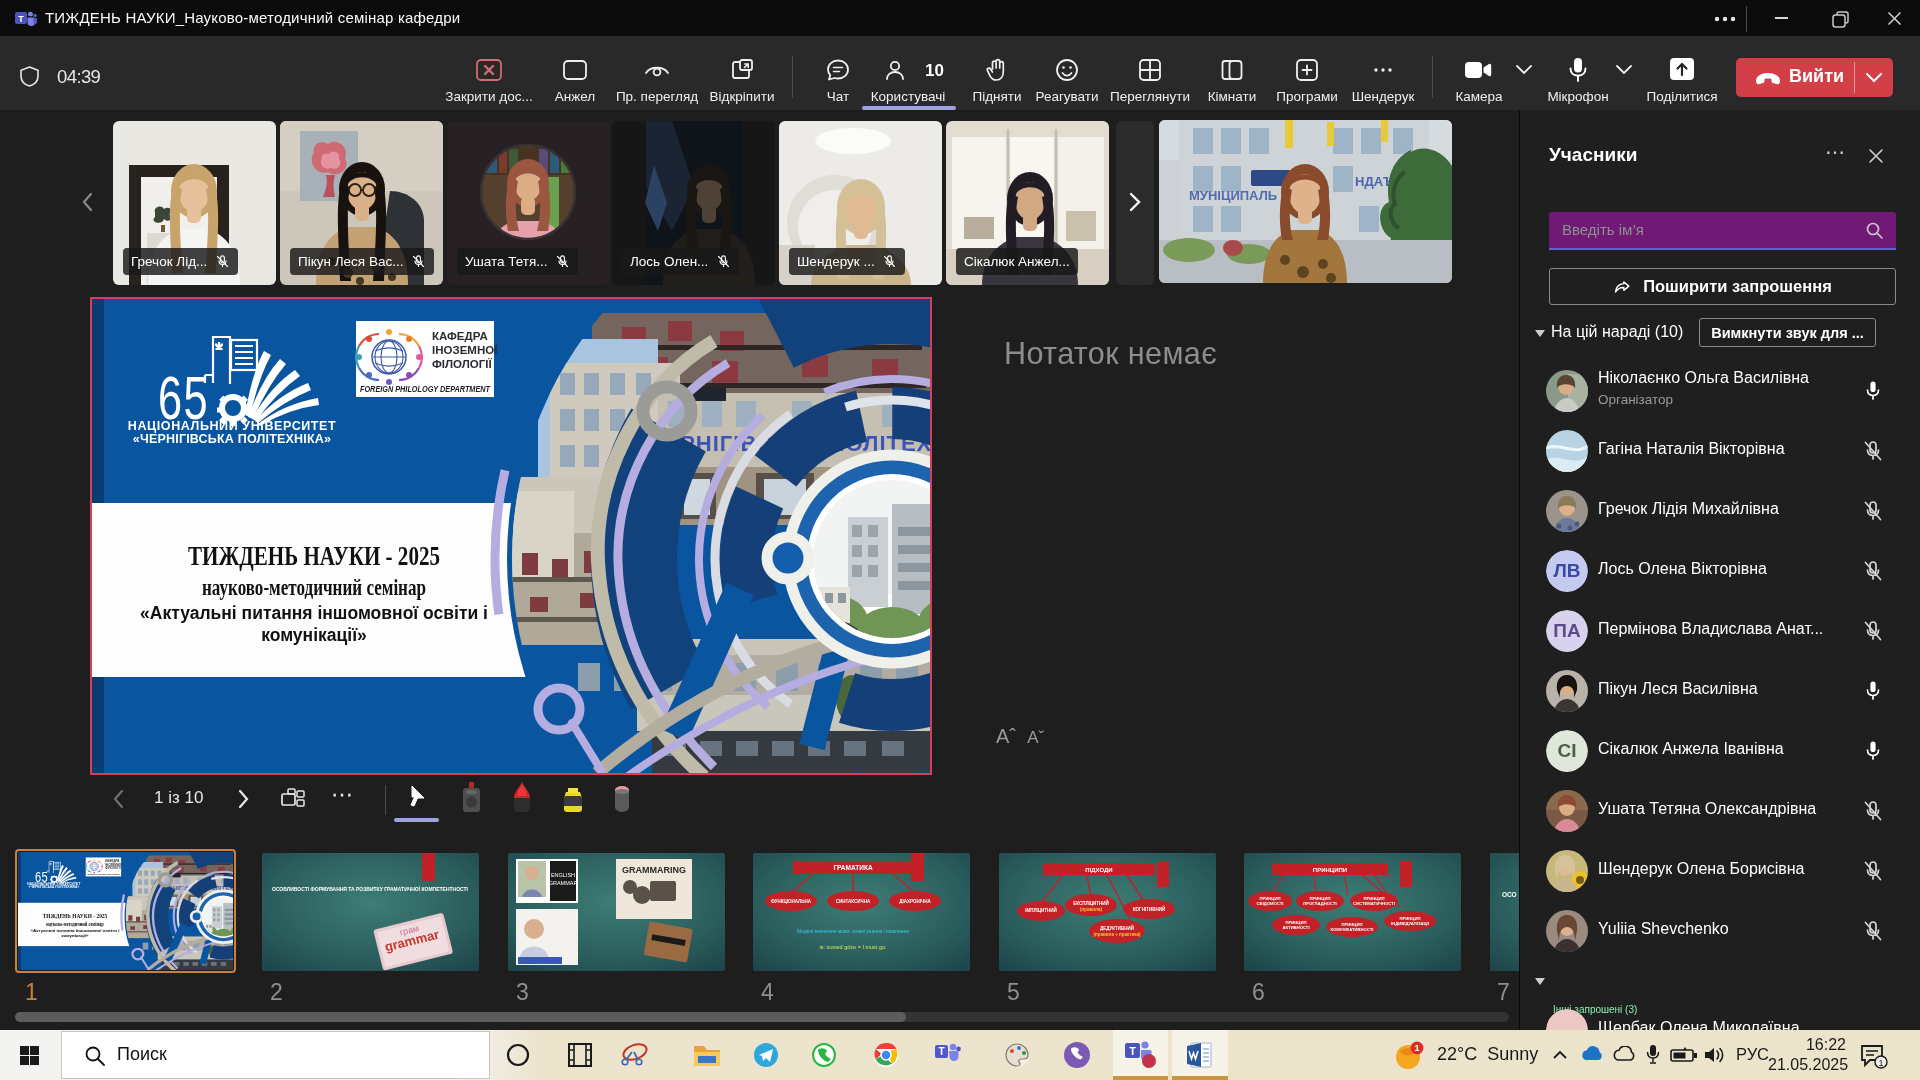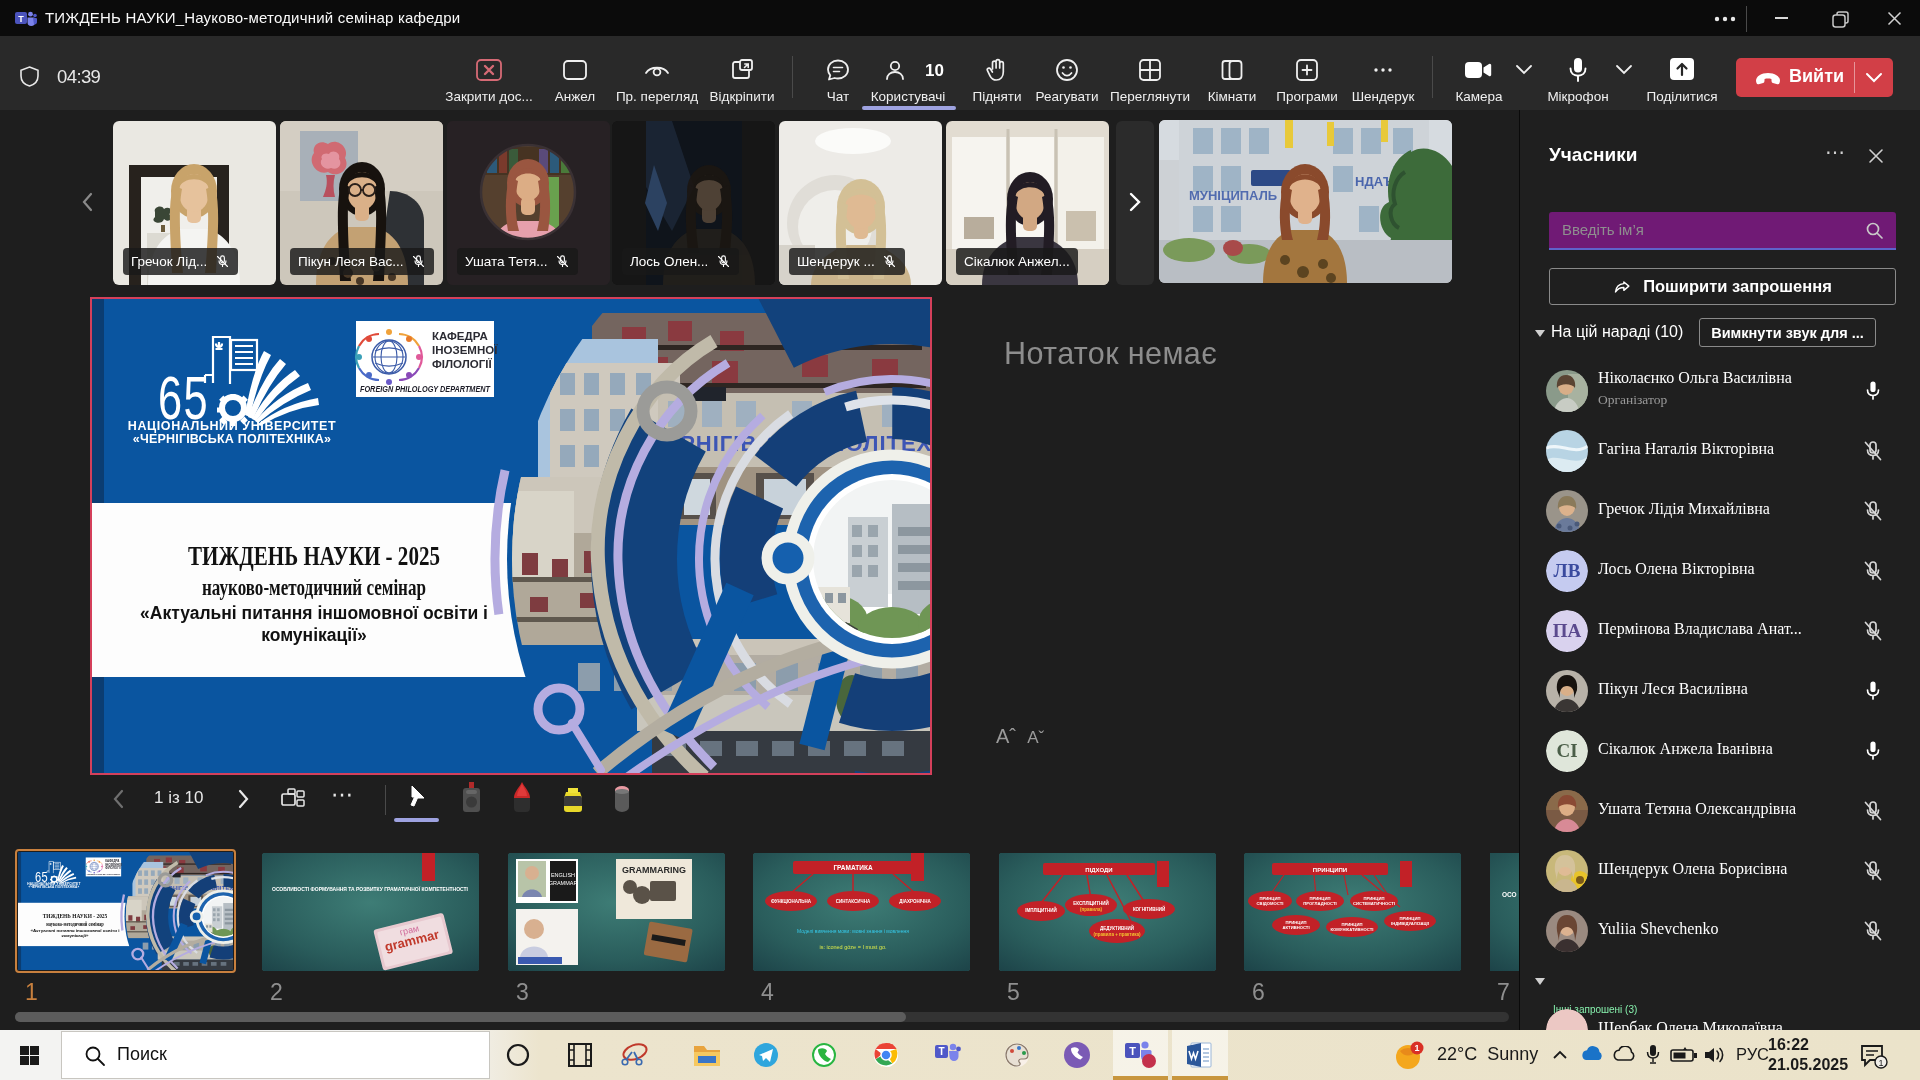--- a/index.html
+++ b/index.html
@@ -13,21 +13,21 @@
 #toolbar { left:0; top:36px; width:1920px; height:74px; background:#292929; }
 .tbtn { position:absolute; text-align:center; color:#efefef; }
 .tbtn .lab { font-size:13.5px; color:#f0f0f0; white-space:nowrap; }
 .vsep { position:absolute; width:1px; background:#4a4a4a; }
 
 #stage { left:0; top:110px; width:1920px; height:920px; background:#1e1e1e; }
 .tile { position:absolute; top:11px; height:164px; border-radius:6px; overflow:hidden; background:#111; }
 .namelab { position:absolute; left:10px; bottom:10px; height:27px; background:rgba(25,25,25,0.82); border-radius:4px; color:#fff; font-size:13.5px; display:flex; align-items:center; padding:0 8px; white-space:nowrap; }
 
 #panel { left:1519px; top:0px; width:401px; height:920px; background:#1f1f1f; border-left:1px solid #0a0a0a;}
-.prow { position:absolute; left:0; width:401px; height:60px;font-family:Liberation Serif, serif; }
+.prow { position:absolute; left:0; width:401px; height:60px; }
 .pava { position:absolute; left:26px; top:9px; width:42px; height:42px; border-radius:50%; overflow:hidden;}
 .pname { position:absolute; left:78px; top:19px; font-size:16px; color:#fff; white-space:nowrap;}
 .pmic { position:absolute; left:341px; top:18px; width:24px; height:24px;}
 .inits { width:42px; height:42px; border-radius:50%; display:flex; align-items:center; justify-content:center; font-size:19px; font-weight:bold;}
 
 #taskbar { left:0; top:1030px; width:1920px; height:50px; background:linear-gradient(90deg,#f3f3f2 0px,#f3f3f2 450px,#ece4cd 540px,#ebe3ca 1920px); }
 .tico { position:absolute; top:0; width:46px; height:50px; display:flex; align-items:center; justify-content:center;}
 </style>
 </head>
 <body>
@@ -1204,21 +1204,21 @@
         <rect x="1" y="4" width="22" height="11" rx="2" fill="none" stroke="#1a1a1a" stroke-width="1.6"></rect>
         <rect x="3.5" y="6.5" width="12" height="6" fill="#1a1a1a"></rect>
         <rect x="24" y="7" width="3" height="5" fill="#1a1a1a"></rect>
         <path d="M27 2 l2 3 h-4z" fill="#1a1a1a" transform="translate(-12 -1)"></path>
       </svg>
     <svg class="abs" style="left:1702px;top:15px;" width="26" height="20" viewBox="0 0 26 20">
         <path d="M3 7 h4 l5-4 v14 l-5-4 H3z" fill="#1a1a1a"></path>
         <path d="M15 6 c2 2 2 6 0 8 M18 3.5 c3.5 3.5 3.5 9.5 0 13" fill="none" stroke="#1a1a1a" stroke-width="1.6" stroke-linecap="round"></path>
       </svg>
     <div class="abs" style="left:1736px;top:15px;font-size:16.5px;color:#1a1a1a;">РУС</div>
-    <div class="abs" style="left:1768px;top:5px;width:78px;text-align:left;font-size:16px;color:#1a1a1a;line-height:20px;font-weight:bold;">16:22<br>21.05.2025</div>
+    <div class="abs" style="left:1768px;top:5px;width:78px;text-align:right;font-size:16px;color:#1a1a1a;line-height:20px;">16:22<br>21.05.2025</div>
     <svg class="abs" style="left:1858px;top:13px;" width="30" height="26" viewBox="0 0 30 26">
         <path d="M4 3 h20 v14 h-12 l-5 5 v-5 H4z" fill="none" stroke="#1a1a1a" stroke-width="1.8"></path>
         <path d="M8 8 h12 M8 12 h8" stroke="#1a1a1a" stroke-width="1.6"></path>
         <circle cx="23" cy="19" r="6" fill="#f0eee8" stroke="#1a1a1a" stroke-width="1.4"></circle>
         <text x="23" y="22.5" font-size="9" fill="#1a1a1a" text-anchor="middle" font-family="Liberation Sans">1</text>
       </svg>
   </div>
 
 </div>
 

